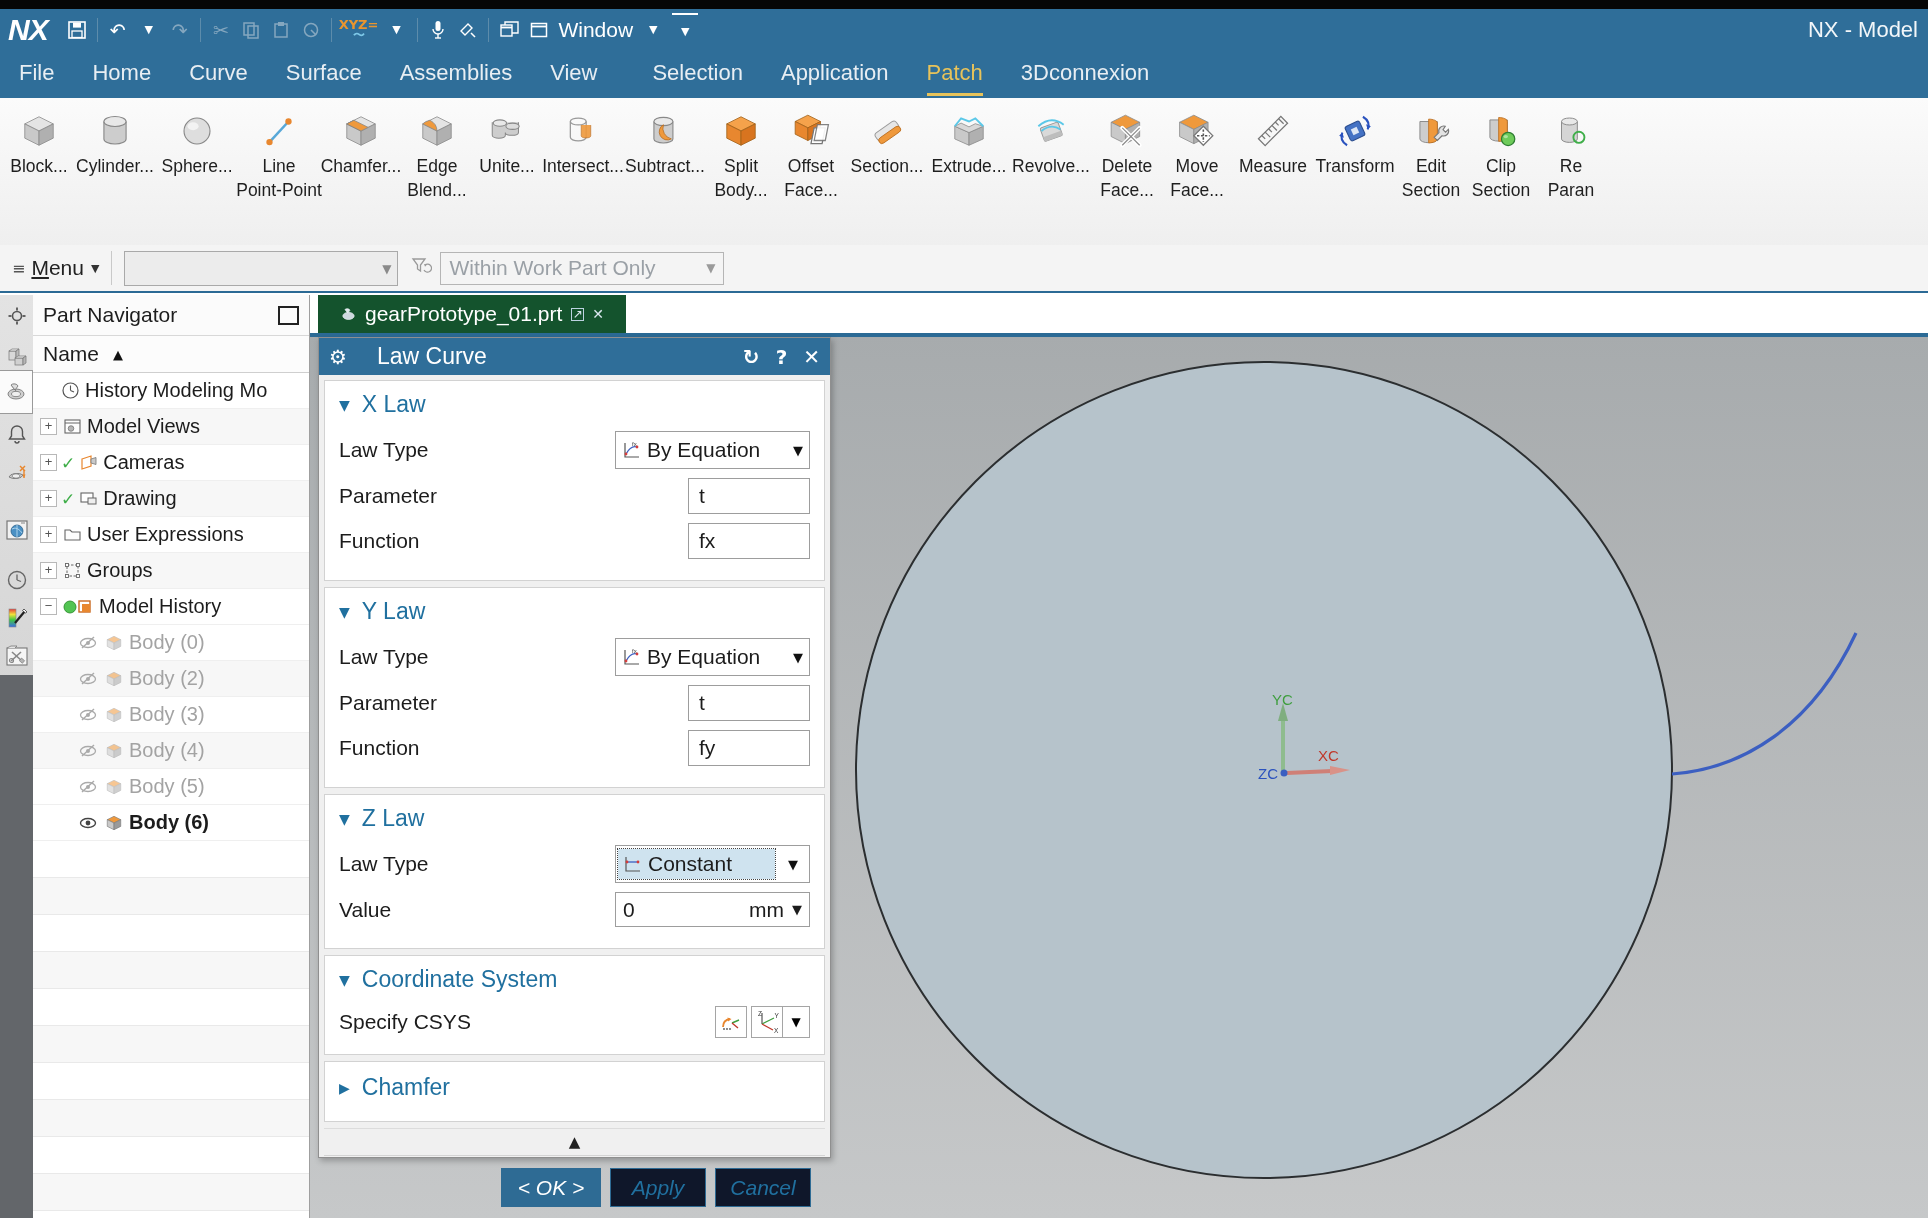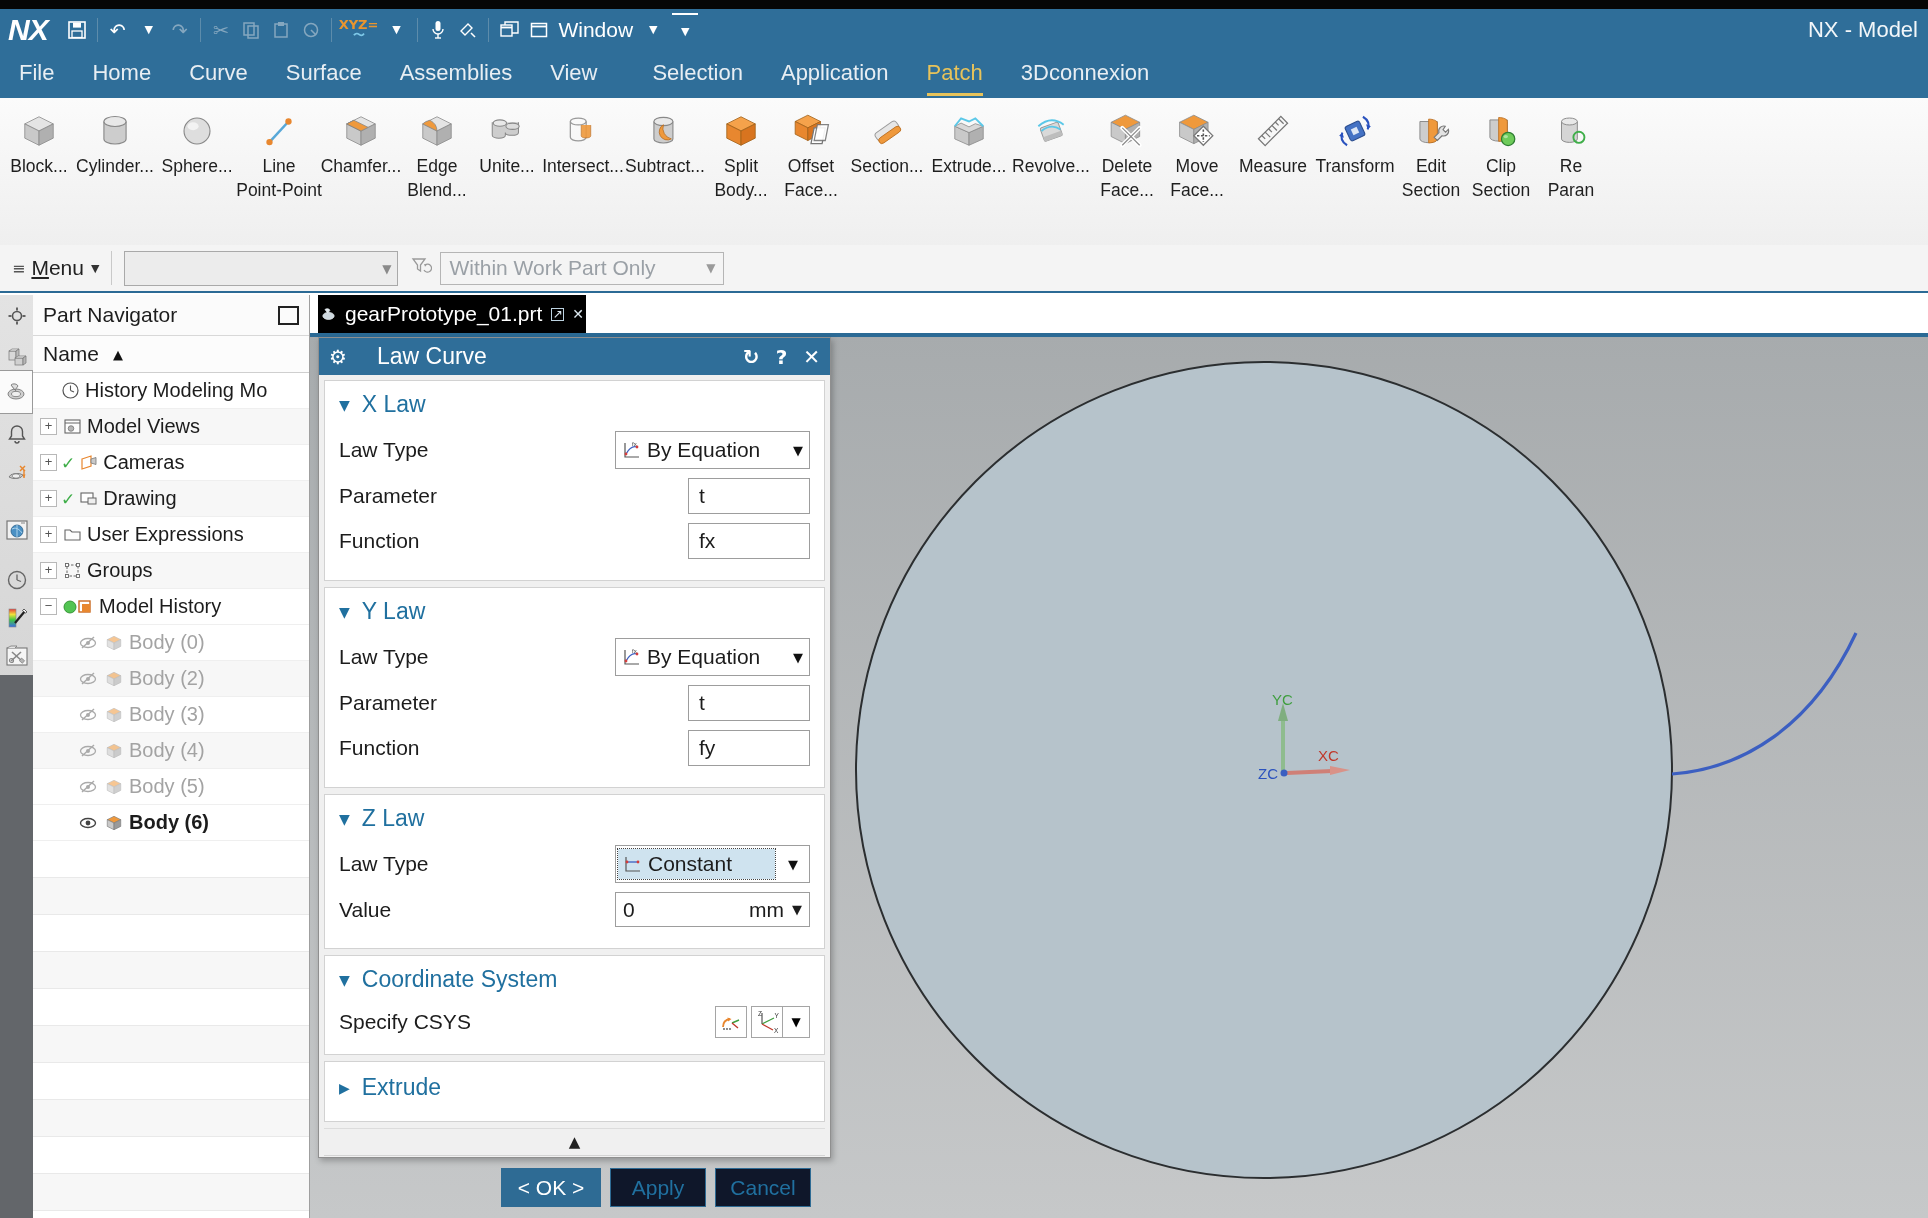--- a/index.html
+++ b/index.html
@@ -69,22 +69,22 @@
   .trow.bold{font-weight:bold;}
   .exp{width:15px;height:15px;border:1px solid #b8b8b8;background:#fff;color:#555;font-size:13px;
        line-height:13px;text-align:center;margin:0 4px 0 7px;flex:0 0 auto;}
   .noexp{width:26px;flex:0 0 auto;}
   .chk{color:#3fae49;font-weight:bold;font-size:17px;margin-right:2px;font-family:"DejaVu Sans",sans-serif;}
   .tico{display:inline-flex;width:22px;justify-content:center;margin-right:4px;flex:0 0 auto;}
   .stripe{height:36px;border-bottom:1px solid #e9e9e9;}
   .stripe.alt{background:#f7f7f7;}
   
   .tabstrip{position:absolute;left:310px;top:295px;width:1618px;height:38px;background:#fff;}
-  .tab{position:absolute;left:8px;top:0;height:38px;background:#000000;color:#fff;display:flex;
-       align-items:center;padding:0 2px;font-size:21px;}
+  .tab{position:absolute;left:8px;top:0;height:38px;background:#14532d;color:#fff;display:flex;
+       align-items:center;padding:0 22px;font-size:21px;}
   .tab .tclose{font-size:14px;margin-left:8px;color:#dce8f0;}
   .tab .tdock{font-size:12px;margin-left:9px;color:#dce8f0;border:1px solid #bcd2e0;width:11px;height:11px;
               line-height:10px;text-align:center;}
   .viewport{position:absolute;left:310px;top:333px;width:1618px;height:885px;}
   .viewport svg{display:block;}
   
   .dialog{position:absolute;left:318px;top:337px;width:513px;height:821px;background:#f0f0f0;
           border:1px solid #8f8f8f;box-sizing:border-box;box-shadow:2px 3px 6px rgba(0,0,0,.25);}
   .dhead{height:37px;background:#2f6e99;color:#fff;display:flex;align-items:center;padding:0 10px;}
   .dhead .gear{font-family:"DejaVu Sans",sans-serif;font-size:20px;margin-right:10px;}
@@ -115,21 +115,21 @@
   .csbtn{width:30px;height:30px;border:1px solid #a5a5a5;background:#fff;display:flex;
          align-items:center;justify-content:center;margin-left:4px;}
   .csdd{width:26px;height:30px;border:1px solid #a5a5a5;border-left:none;background:#fff;
         display:flex;align-items:center;justify-content:center;font-size:12px;font-family:"DejaVu Sans",sans-serif;}
   .settings .sect{padding:8px 0;}
   .collapsebar{height:26px;display:flex;align-items:center;justify-content:center;
                border-top:1px solid #dcdcdc;border-bottom:1px solid #d4d4d4;color:#222;}
   .collapsebar span{font-size:15px;font-family:"DejaVu Sans",sans-serif;}
   .dfoot{display:flex;justify-content:flex-end;align-items:center;padding:12px 14px 0 0;}
   .btn{height:39px;min-width:96px;display:flex;align-items:center;justify-content:center;
-       font-size:21px;box-sizing:border-box;margin-left:9px;}
+       font-size:21px;box-sizing:border-box;margin-left:9px;font-style:italic;}
   .btn.primary{background:#2e6b94;color:#fff;min-width:100px;}
   .btn.sec{background:#0f172a;color:#20709f;border:1px solid #2e6b94;}
   .lawicon{display:inline-flex;}
 </style>
 </head>
 <body>
 
 <div id="app">
 
   <div class="blackstrip"></div>
@@ -1029,21 +1029,21 @@
                 </svg>
             </div>
             <div class="csdd">▼</div>
           </div>
         </div>
       </div>
 
       <div class="group settings">
         <div class="sect" style="color:#20709f">
           <span class="tri">▶</span>
-          <span>Extrude</span>
+          <span>Chamfer</span>
         </div>
       </div>
 
       <div class="collapsebar">
         <span>▲</span>
       </div>
 
       <div class="dfoot">
         <div class="btn primary">&lt; OK &gt;</div>
         <div class="btn sec">Apply</div>

